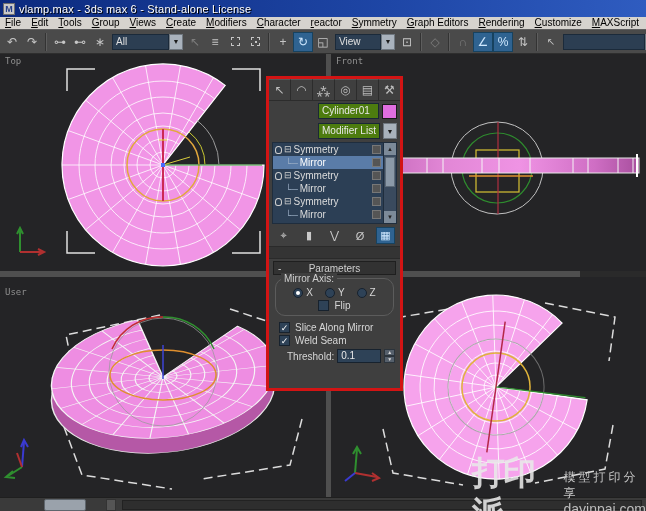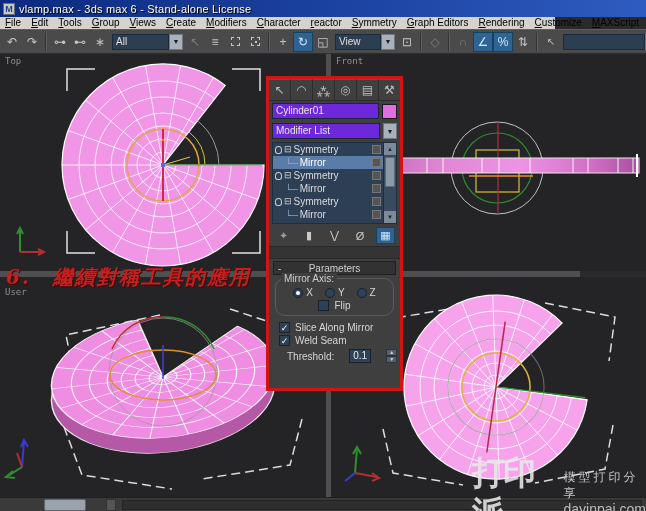--- a/index.html
+++ b/index.html
@@ -9,21 +9,21 @@
   
   .titlebar{position:absolute;left:0;top:0;width:646px;height:17px;
     background:linear-gradient(90deg,#0c2a7e 0%,#1e46a6 60%,#2f5cc0 100%);
     display:flex;align-items:center;padding:0 3px;gap:4px;}
   .appicon{width:12px;height:12px;background:#c9c9c9;border:1px solid #6f6f6f;
     color:#27408b;font-size:9px;line-height:10px;text-align:center;font-weight:bold;}
   .titletext{color:#fff;font-size:11px;font-weight:normal;letter-spacing:.2px;
     text-shadow:1px 1px 0 #000;white-space:nowrap;}
 
   
-  .menubar{position:absolute;left:0;top:17px;width:555px;height:12px;background:#d6d3ce;
+  .menubar{position:absolute;left:0;top:17px;width:646px;height:12px;background:#d6d3ce;
     display:flex;align-items:center;font-size:10px;color:#000;}
   .menuitem{padding:0 5px;line-height:12px;white-space:nowrap;cursor:default;}
   .menuitem::first-letter{text-decoration:underline;}
 
   
   .toolbar{position:absolute;left:0;top:29px;width:646px;height:25px;background:#4a4a4a;
     border-top:1px solid #5f5f5f;border-bottom:1px solid #2e2e2e;
     display:flex;align-items:center;padding:0 2px;}
   .tsep{width:2px;height:18px;margin:0 3px;border-left:1px solid #333;border-right:1px solid #5e5e5e;}
   .tbtn{width:20px;height:20px;display:flex;align-items:center;justify-content:center;
@@ -54,22 +54,22 @@
     font-family:"DejaVu Serif",serif;letter-spacing:2px;white-space:nowrap;
     text-shadow:1px 1px 0 #400;}
 
   
   .panel{position:absolute;left:266px;top:76px;width:137px;height:315px;z-index:10;
     background:#3f3f3f;border:3px solid #d21414;}
   .ptabs{display:flex;height:22px;border-bottom:1px solid #2c2c2c;}
   .ptab{flex:1;display:flex;align-items:center;justify-content:center;color:#bdbdbd;
     font-size:12px;border-right:1px solid #2c2c2c;border-top:1px solid #585858;cursor:pointer;}
   .prow{display:flex;align-items:center;gap:3px;padding:2px 3px;}
-  .fld{background:#6d28d9;border:1px solid #1a2836;color:#e8e8e8;font-size:10px;
-    height:16px;line-height:14px;padding:0 3px;flex:1;overflow:hidden;white-space:nowrap;}
+  .fld{background:#4d7c0f;border:1px solid #1a2836;color:#e8e8e8;font-size:10px;
+    height:16px;line-height:14px;padding:0 3px;flex:1;overflow:hidden;white-space:nowrap;margin-left:46px;}
   .swatch{width:15px;height:15px;background:#e06ee0;border:1px solid #1a1a1a;flex:0 0 auto;}
   .dropbtn{width:14px;height:16px;background:#a9b2bc;border:1px solid #707880;color:#1c1c1c;
     font-size:7px;display:flex;align-items:center;justify-content:center;flex:0 0 auto;}
 
   .stackwrap{display:flex;margin:1px 3px;height:82px;border:1px solid #1f2d3d;}
   .stacklist{flex:1;background:#2c3f55;overflow:hidden;}
   .srow{display:flex;align-items:center;height:13px;font-size:10px;color:#dcdcdc;
     padding:0 2px;gap:2px;white-space:nowrap;}
   .srow.sel{background:#5a7ca8;color:#fff;}
   .bulb{width:7px;height:8px;border:1px solid #cfcfcf;border-radius:50% 50% 40% 40%;flex:0 0 auto;}
@@ -96,21 +96,21 @@
     color:#cfcfcf;font-size:10px;}
   .radiorow{display:flex;justify-content:center;gap:12px;align-items:center;}
   .radio{display:flex;align-items:center;gap:3px;color:#d6d6d6;font-size:10px;cursor:pointer;}
   .rdot{width:10px;height:10px;border-radius:50%;background:#2e4257;border:1px solid #17222e;position:relative;}
   .rdot.on::after{content:"";position:absolute;left:2px;top:2px;width:4px;height:4px;border-radius:50%;background:#fff;}
   .chkrow{display:flex;align-items:center;gap:5px;color:#d6d6d6;font-size:10px;
     padding:2px 0 0 10px;cursor:pointer;}
   .chkrow.center{justify-content:center;padding-left:0;}
   .cbox{width:11px;height:11px;background:#2e4257;border:1px solid #17222e;color:#fff;
     font-size:9px;line-height:10px;text-align:center;flex:0 0 auto;}
-  .threshrow{display:flex;align-items:center;gap:15px;padding:3px 4px 0 18px;color:#d6d6d6;font-size:10px;}
+  .threshrow{display:flex;align-items:center;gap:3px;padding:3px 4px 0 18px;color:#d6d6d6;font-size:10px;}
   .threshfld{width:44px;background:#2e4257;border:1px solid #17222e;color:#e8e8e8;
     font-size:10px;height:14px;line-height:12px;padding:0 3px;}
   .spinner{display:flex;flex-direction:column;}
   .spinner span{width:11px;height:7px;background:#56606c;border:1px solid #2c343c;color:#d8d8d8;
     font-size:5px;line-height:5px;text-align:center;}
 
   
   .bottomstrip{position:absolute;left:0;top:497px;width:646px;height:14px;background:#3a3a3a;border-top:1px solid #1f1f1f;}
   .tshandle{position:absolute;left:44px;top:1px;width:42px;height:12px;background:#9aa2ab;
     border:1px solid #5f666d;border-radius:2px;}
@@ -387,21 +387,20 @@
           <line x1="24" y1="196" x2="26" y2="172" stroke="#2f8f2f"></line>
             <path d="M22,177 L26,170 L30,177" stroke="#2f8f2f"></path>
           <line x1="24" y1="196" x2="46" y2="200" stroke="#b03030"></line>
             <path d="M41,196 L48,201 L41,204" stroke="#b03030"></path>
           <line x1="24" y1="196" x2="14" y2="204" stroke="#3a3ad0"></line>
         </g>
       </svg>
     </div>
   </div>
 
-  <div class="annotation">6.　繼續對稱工具的應用</div>
 
   <div class="panel">
     <div class="ptabs">
       <span class="ptab">↖</span>
       <span class="ptab">◠</span>
       <span class="ptab">⁂</span>
       <span class="ptab">◎</span>
       <span class="ptab">▤</span>
       <span class="ptab" style="border-right:none">⚒</span>
     </div>

